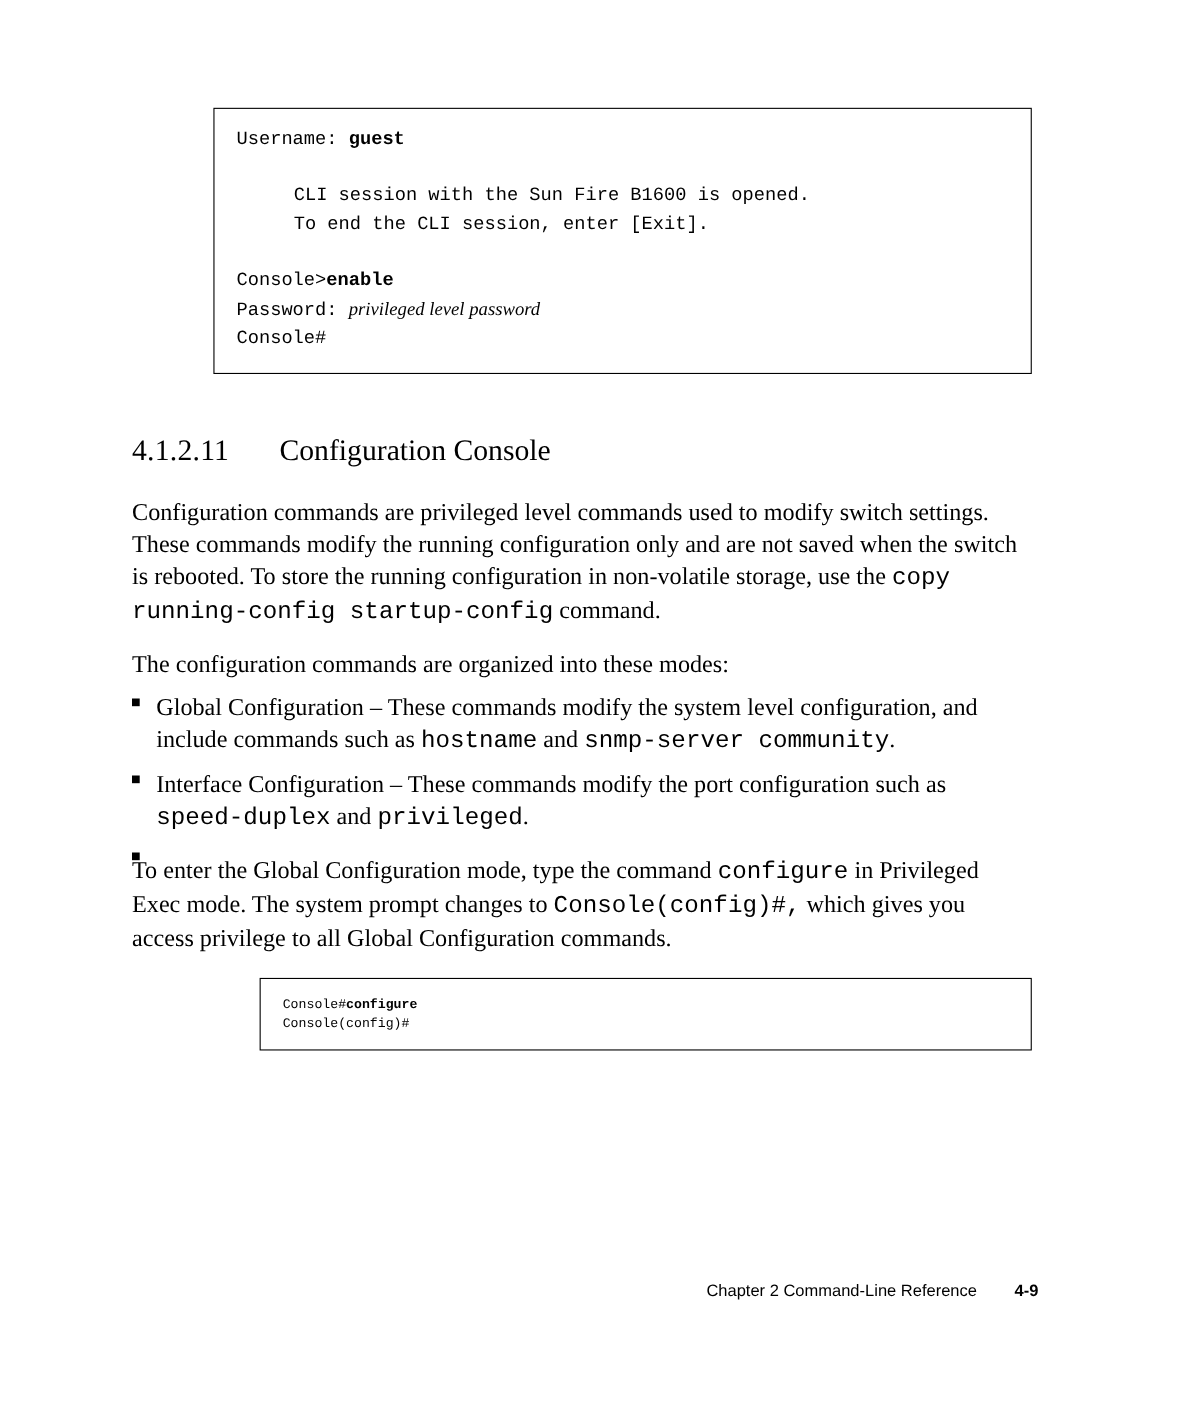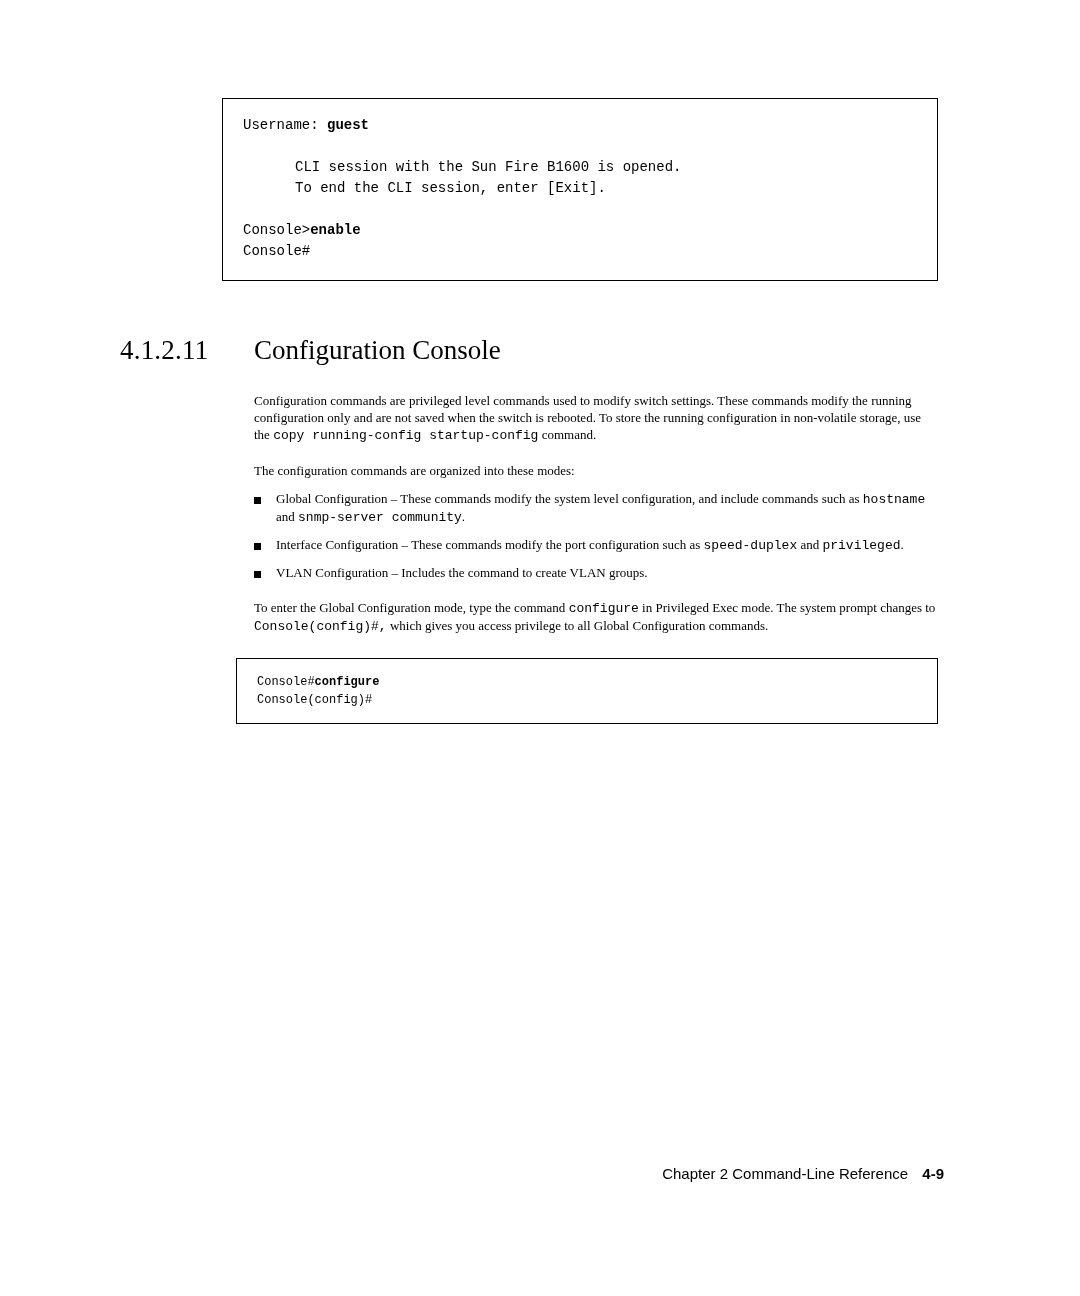--- a/index.html
+++ b/index.html
@@ -9,48 +9,47 @@
       background: #fff;
       font-family: "Palatino Linotype", Palatino, "Book Antiqua", Georgia, serif;
       color: #000;
       position: relative;
     }
     .page {
       padding: 98px 136px 0 120px;
     }
     .codebox {
       border: 1px solid #000;
-      margin-left: 102px;
+      margin-left: 74px;
       margin-right: 6px;
       padding: 16px 20px 18px 20px;
       font-family: "Courier New", Courier, monospace;
-      font-size: 14px;
+      font-size: 17px;
       line-height: 1.5;
     }
     .mono { font-family: "Courier New", Courier, monospace; }
     .bold { font-weight: bold; }
     .italic-serif { font-family: "Palatino Linotype", Palatino, Georgia, serif; font-style: italic; }
     .section-heading-row {
       display: flex;
       align-items: center;
       margin-top: 54px;
       margin-bottom: 26px;
     }
     .section-number {
       font-size: 27px;
       width: 134px;
       letter-spacing: 0.2px;
     }
     .section-title {
       font-size: 27px;
     }
     .body-block {
-      margin-left: 134px;
       margin-right: 6px;
-      font-size: 13px;
+      font-size: 22px;
       line-height: 1.32;
     }
     .p1 { margin-bottom: 18px; }
     .p2 { margin-bottom: 10px; }
     ul.bullets {
       list-style: none;
       margin-bottom: 18px;
     }
     ul.bullets li {
       position: relative;
@@ -75,38 +74,41 @@
       font-size: 12px;
       line-height: 1.5;
     }
     .footer {
       position: absolute;
       bottom: 114px;
       right: 136px;
       font-size: 15px;
       font-family: "Helvetica Neue", Helvetica, Arial, sans-serif;
     }
-    .footer .pg { font-weight: bold; margin-left: 10px; text-align: center; }
+    .footer .pg { font-weight: bold; margin-left: 30px; text-align: center; }
     .indent { margin-left: 52px; display:inline-block; }
   </style>
 </head>
 <body>
 
 <div class="page">
 
   <div class="codebox">
     <div>
       <span class="mono">Username: </span><span class="mono bold">guest</span>
     </div>
     <div>&nbsp;</div>
     <div><span class="indent mono">CLI session with the Sun Fire B1600 is opened.</span></div>
     <div><span class="indent mono">To end the CLI session, enter [Exit].</span></div>
     <div>&nbsp;</div>
     <div>
       <span class="mono">Console&gt;</span><span class="mono bold">enable</span>
+    </div>
+    <div>
+      <span class="mono">Password: </span><span class="italic-serif">privileged level password</span>
     </div>
     <div class="mono">Console#</div>
   </div>
 
   <div class="section-heading-row">
     <div class="section-number">4.1.2.11</div>
     <div class="section-title">Configuration Console</div>
   </div>
 
   <div class="body-block">
@@ -120,21 +122,20 @@
       <li>
         <span class="sq"></span>
         <span>Global Configuration – These commands modify the system level configuration, and include commands such as </span><span class="mono">hostname</span><span> and </span><span class="mono">snmp-server community</span><span>.</span>
       </li>
       <li>
         <span class="sq"></span>
         <span>Interface Configuration – These commands modify the port configuration such as </span><span class="mono">speed-duplex</span><span> and </span><span class="mono">privileged</span><span>.</span>
       </li>
       <li>
         <span class="sq"></span>
-        <span>VLAN Configuration – Includes the command to create VLAN groups.</span>
       </li>
     </ul>
 
     <p class="p3">
       <span>To enter the Global Configuration mode, type the command </span><span class="mono">configure</span><span> in Privileged Exec mode. The system prompt changes to </span><span class="mono">Console(config)#,</span><span> which gives you access privilege to all Global Configuration commands.</span>
     </p>
   </div>
 
   <div class="codebox2">
     <div>

